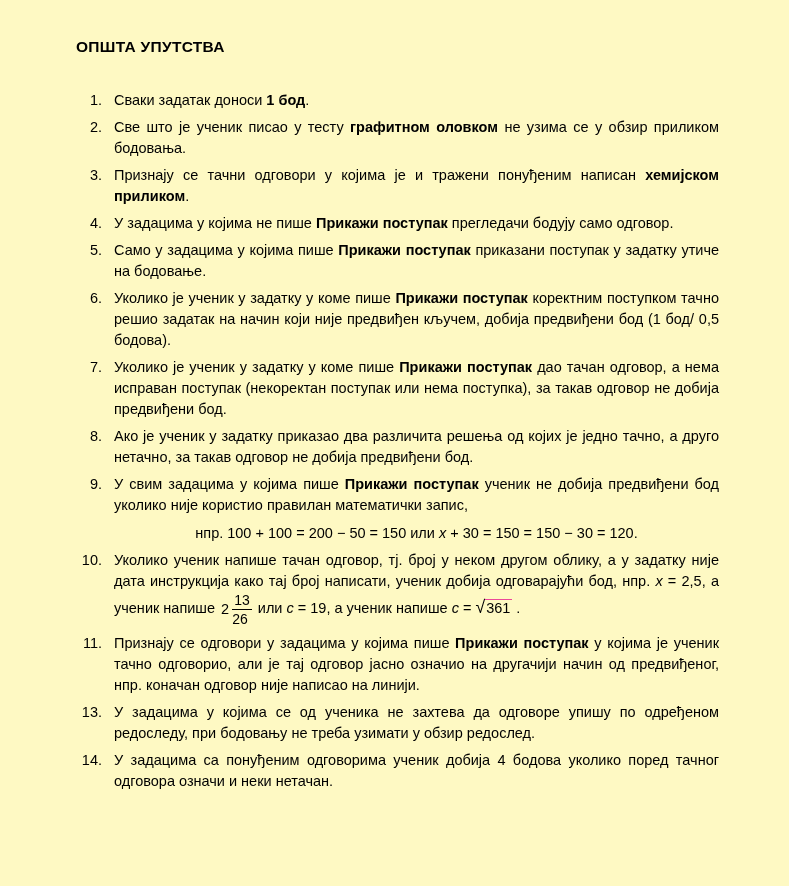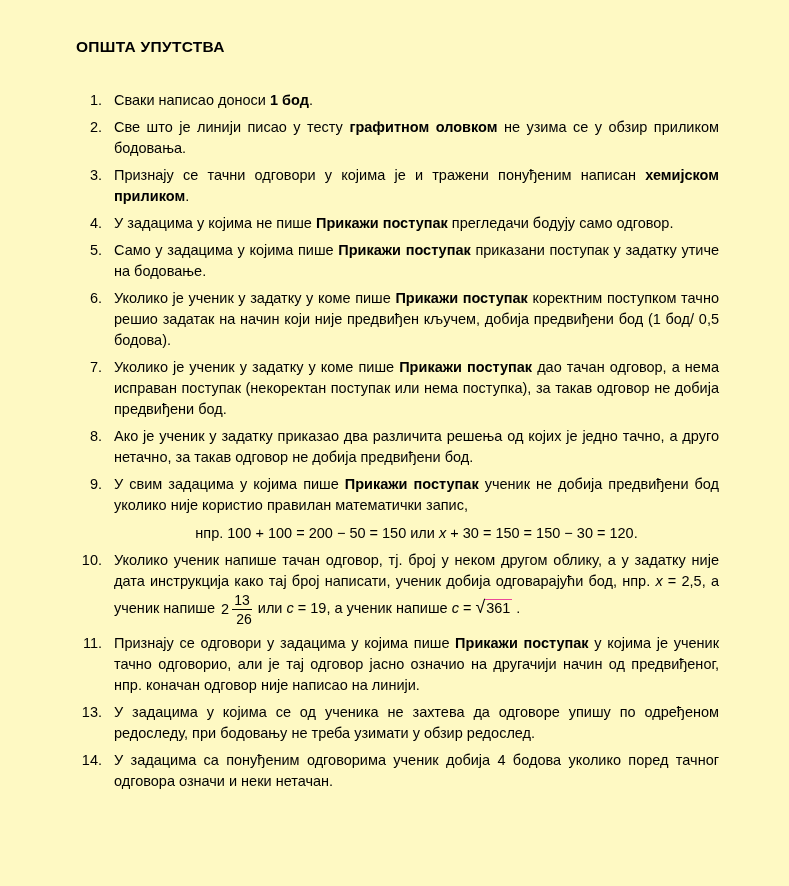--- a/index.html
+++ b/index.html
@@ -49,47 +49,47 @@
   .frac-group {
     display: inline-flex;
     align-items: center;
     vertical-align: middle;
     margin: 0 2px;
   }
   .frac-whole { margin-right: 3px; }
   .frac-stack {
     display: inline-flex;
     flex-direction: column;
-    text-align: right;
+    text-align: left;
     line-height: 16px;
     font-size: 14px;
   }
   .frac-num { border-bottom: 1px solid #000; padding: 0 2px 1px 2px; }
   .frac-den { padding-top: 1px; }
   
   .sqrt { white-space: nowrap; }
   .sqrt-sign { font-size: 1.22em; line-height: 1; }
   .sqrt-radicand { border-top: 1px solid #ec4899; padding: 0 2px 0 1px; }
 </style>
 </head>
 <body>
 
 <div class="page">
   <h1 class="doc-title">ОПШТА УПУТСТВА</h1>
   <div class="doc-list">
       <div class="doc-item">
         <span class="item-number">1.</span>
         <div class="item-content">
-          <p class="item-para"><span>Сваки написао доноси </span><span class="bold">1 бод</span><span>.</span></p>
+          <p class="item-para"><span>Сваки задатак доноси </span><span class="bold">1 бод</span><span>.</span></p>
         </div>
       </div>
       <div class="doc-item">
         <span class="item-number">2.</span>
         <div class="item-content">
-          <p class="item-para"><span>Све што је линији писао у тесту </span><span class="bold">графитном оловком</span><span> не узима се у обзир приликом бодовања.</span></p>
+          <p class="item-para"><span>Све што је ученик писао у тесту </span><span class="bold">графитном оловком</span><span> не узима се у обзир приликом бодовања.</span></p>
         </div>
       </div>
       <div class="doc-item">
         <span class="item-number">3.</span>
         <div class="item-content">
           <p class="item-para"><span>Признају се тачни одговори у којима је и тражени понуђеним написан </span><span class="bold">хемијском приликом</span><span>.</span></p>
         </div>
       </div>
       <div class="doc-item">
         <span class="item-number">4.</span>

